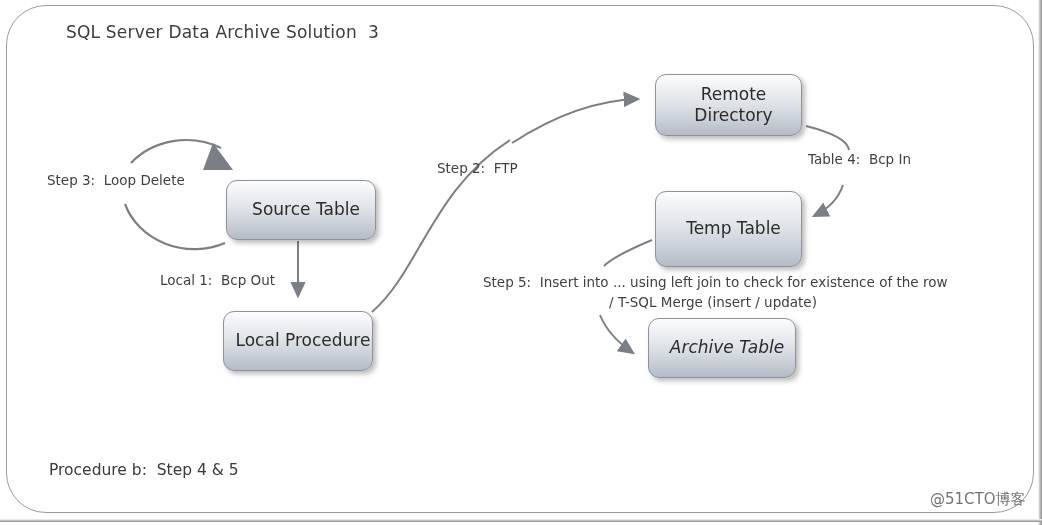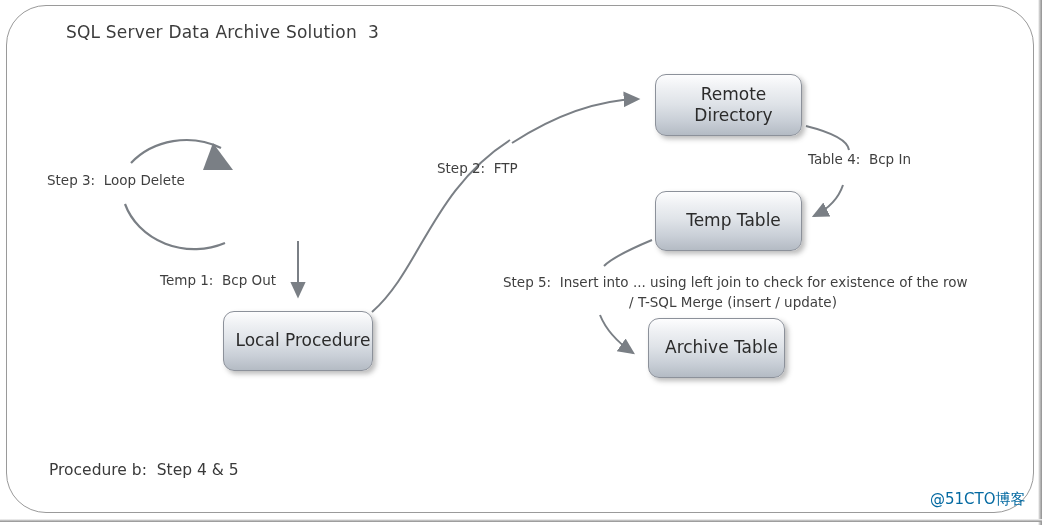--- a/index.html
+++ b/index.html
@@ -91,22 +91,22 @@
     text-align: center;
     color: #2b2b2b;
     font-size: 17px;
     line-height: 1.26;
     padding-left: 10px;
   }
 
   #node-source-table   { left: 226px; top: 180px; width: 150px; height: 60px; }
   #node-local-dir      { left: 223px; top: 311px; width: 150px; height: 60px; }
   #node-remote-dir     { left: 655px; top: 74px;  width: 147px; height: 62px; }
-  #node-temp-table     { left: 655px; top: 191px; width: 147px; height: 60px; }
-  #node-archive-table  { left: 648px; top: 318px; width: 137px; height: 60px; }
+  #node-temp-table     { left: 655px; top: 191px; width: 147px; height: 76px; }
+  #node-archive-table  { left: 648px; top: 318px; width: 148px; height: 60px; font-style: italic; }
 
   
   .label {
     position: absolute;
     font-size: 13.5px;
     color: #3f3f3f;
     white-space: pre;
   }
   #label-step3 { left: 47px;  top: 172px; }
   #label-step1 { left: 160px; top: 272px; }
@@ -114,37 +114,37 @@
   #label-step4 { left: 808px; top: 151px; }
 
   .label-block {
     position: absolute;
     font-size: 13.5px;
     color: #3f3f3f;
     text-align: center;
     line-height: 1.45;
     white-space: pre;
   }
-  #label-step5 { left: 483px; top: 273px; width: 460px; margin-left: 20px; }
+  #label-step5 { left: 483px; top: 273px; width: 460px; }
 
   .footer-line {
     position: absolute;
     font-size: 15.5px;
     color: #3a3a3a;
     white-space: pre;
   }
   #footer-a { left: 27px; top: 439px; }
   #footer-b { left: 27px; top: 461px; margin-left: 22px; }
 
   .watermark {
     position: absolute;
     left: 930px;
     top: 490px;
     font-size: 15px;
-    color: #0369a1;
+    color: #737373;
     white-space: pre;
   }
 </style>
 </head>
 <body>
 
 <div id="diagram-root">
 
   <div class="frame"></div>
   <div class="edge-right"></div>
@@ -178,33 +178,34 @@
       <path d="M 806,126 C 838,134 848,143 849,150" fill="none" stroke="#7a7f85" stroke-width="2"></path>
       <path d="M 843,185 C 838,200 826,210 814,216" fill="none" stroke="#7a7f85" stroke-width="2" marker-end="url(#arrowhead)"></path>
     </g>
 
     <g>
       <path d="M 652,240 C 628,250 612,258 604,266" fill="none" stroke="#7a7f85" stroke-width="2"></path>
       <path d="M 600,315 C 606,330 620,344 633,353" fill="none" stroke="#7a7f85" stroke-width="2" marker-end="url(#arrowhead)"></path>
     </g>
   </svg>
 
+  <div class="node" id="node-source-table">Source Table</div>
 
   <div class="node" id="node-local-dir">Local Procedure</div>
 
   <div class="node" id="node-remote-dir" style="white-space: pre-line;">Remote
 Directory</div>
 
   <div class="node" id="node-temp-table">Temp Table</div>
 
   <div class="node" id="node-archive-table">Archive Table</div>
 
   <div class="label" id="label-step3">Step 3:  Loop Delete</div>
 
-  <div class="label" id="label-step1">Temp 1:  Bcp Out</div>
+  <div class="label" id="label-step1">Local 1:  Bcp Out</div>
 
   <div class="label" id="label-step2">Step 2:  FTP</div>
 
   <div class="label" id="label-step4">Table 4:  Bcp In</div>
 
   <div class="label-block" id="label-step5">Step 5:  Insert into ... using left join to check for existence of the row
 / T-SQL Merge (insert / update)</div>
 
 
   <div class="footer-line" id="footer-b">Procedure b:  Step 4 &amp; 5</div>

